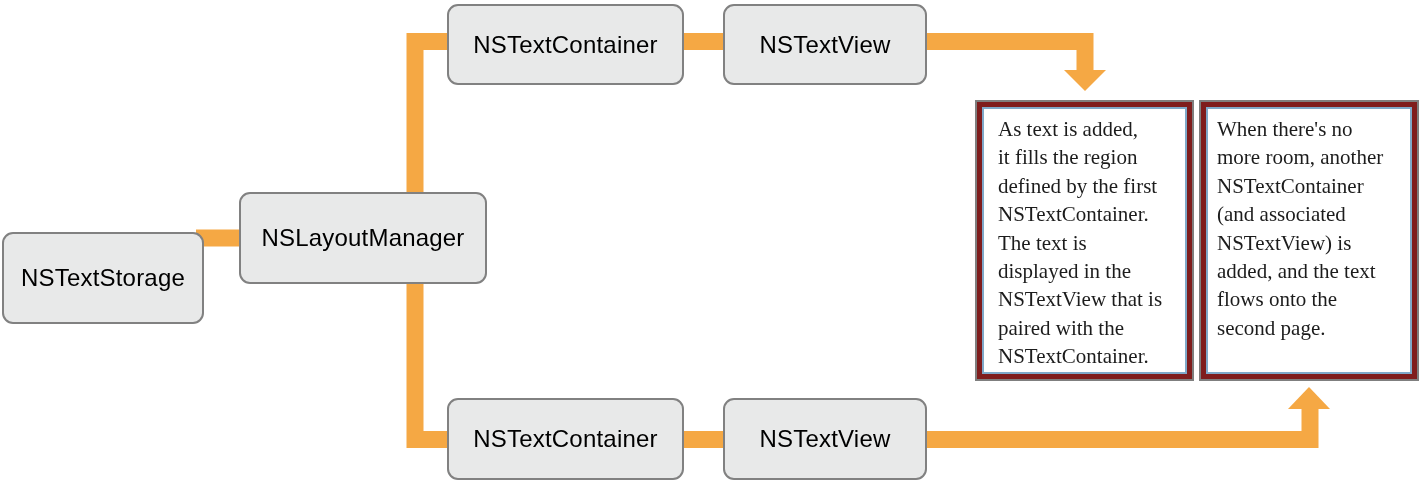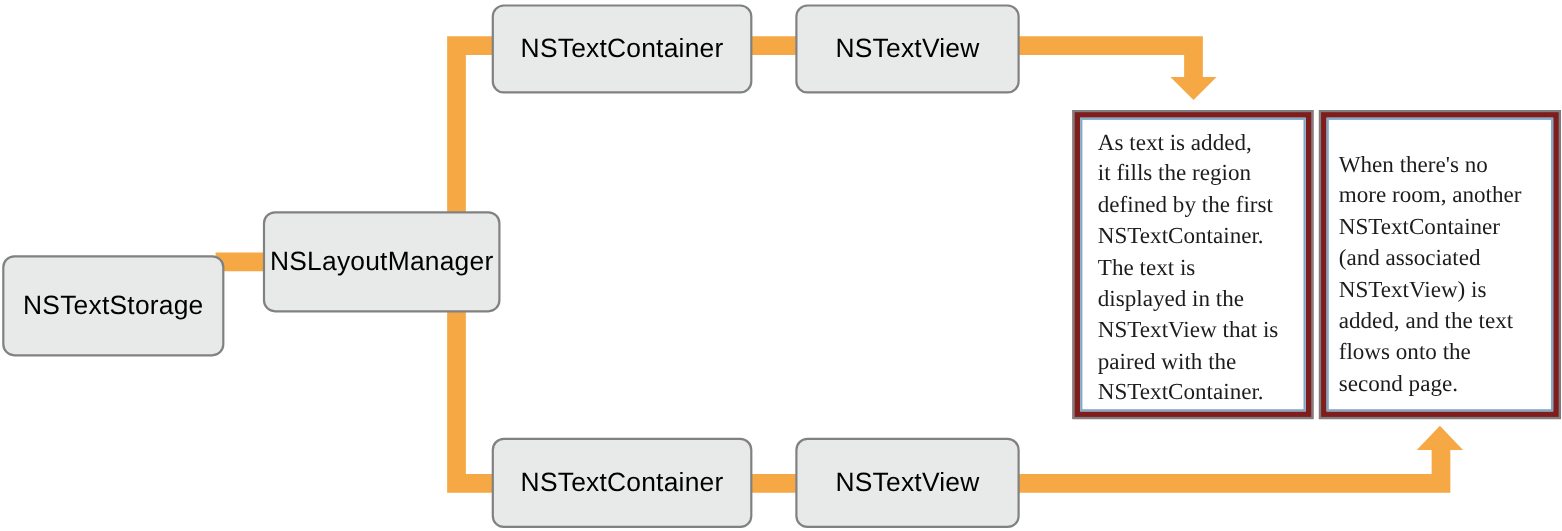--- a/index.html
+++ b/index.html
@@ -27,21 +27,21 @@
     border: 2px solid #818181;
     border-radius: 11px;
     display: flex;
     align-items: center;
     justify-content: center;
     font-size: 24px;
     color: #000000;
     letter-spacing: 0.2px;
   }
   .node-storage        { left: 2px;   top: 192px; width: 202px; height: 92px; margin-top: 40px; }
-  .node-layout-manager { left: 239px; top: 192px; width: 216px; height: 92px; }
+  .node-layout-manager { left: 239px; top: 192px; width: 248px; height: 92px; }
   .node-tc-top         { left: 447px; top: 4px;   width: 237px; height: 81px; }
   .node-tv-top         { left: 723px; top: 4px;   width: 204px; height: 81px; }
   .node-tc-bottom      { left: 447px; top: 398px; width: 237px; height: 82px; }
   .node-tv-bottom      { left: 723px; top: 398px; width: 204px; height: 82px; }
   .page {
     position: absolute;
     box-sizing: border-box;
     top: 100px;
     height: 281px;
     background: #7f1d1d;
@@ -60,21 +60,21 @@
   }
   .page-text {
     font-family: "Liberation Serif", serif;
     font-size: 21px;
     line-height: 28.4px;
     color: #1c1c1c;
     white-space: pre;
     margin: 0;
     padding: 6px 0 0 14px;
   }
-  .page-2 .page-text { padding-left: 9px; margin-top: 20px; }
+  .page-2 .page-text { padding-left: 9px; }
 </style>
 </head>
 <body>
 
 <div id="canvas">
 
   <svg id="connectors" viewBox="0 0 1420 483" xmlns="http://www.w3.org/2000/svg">
 
     <path d="M 196 238 L 247 238" stroke="#F5A844" stroke-width="17" fill="none"></path>
 

